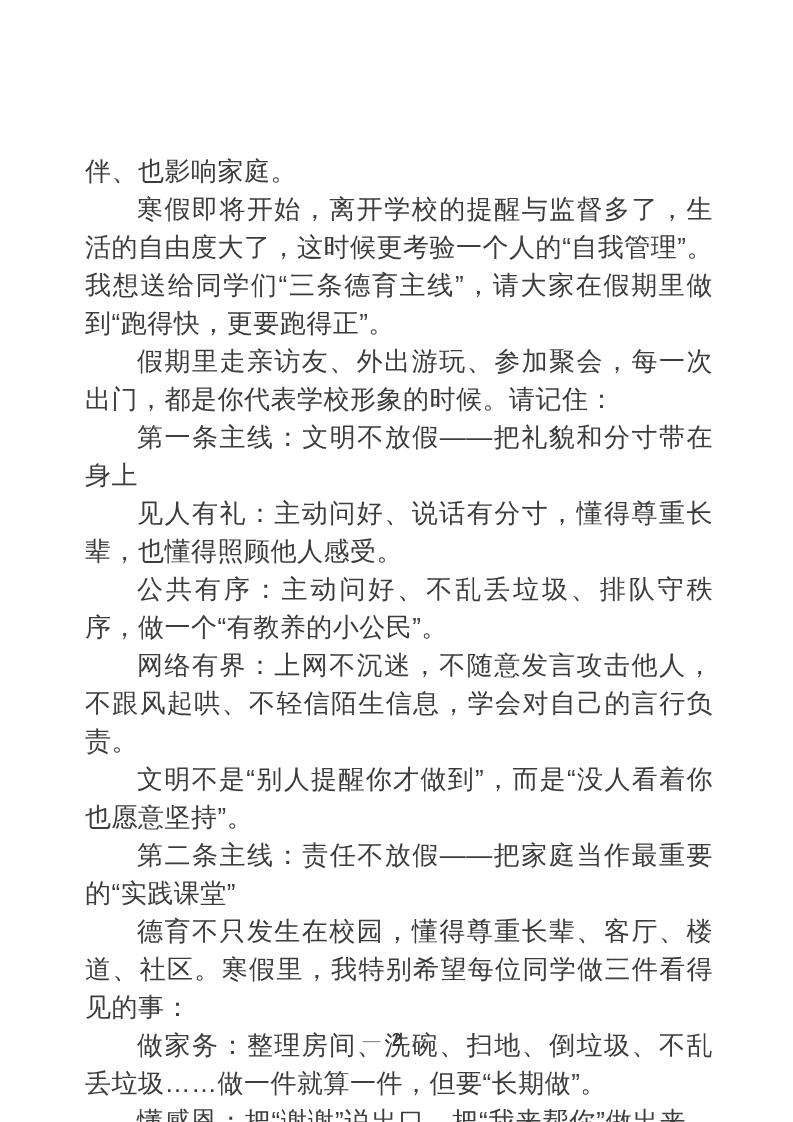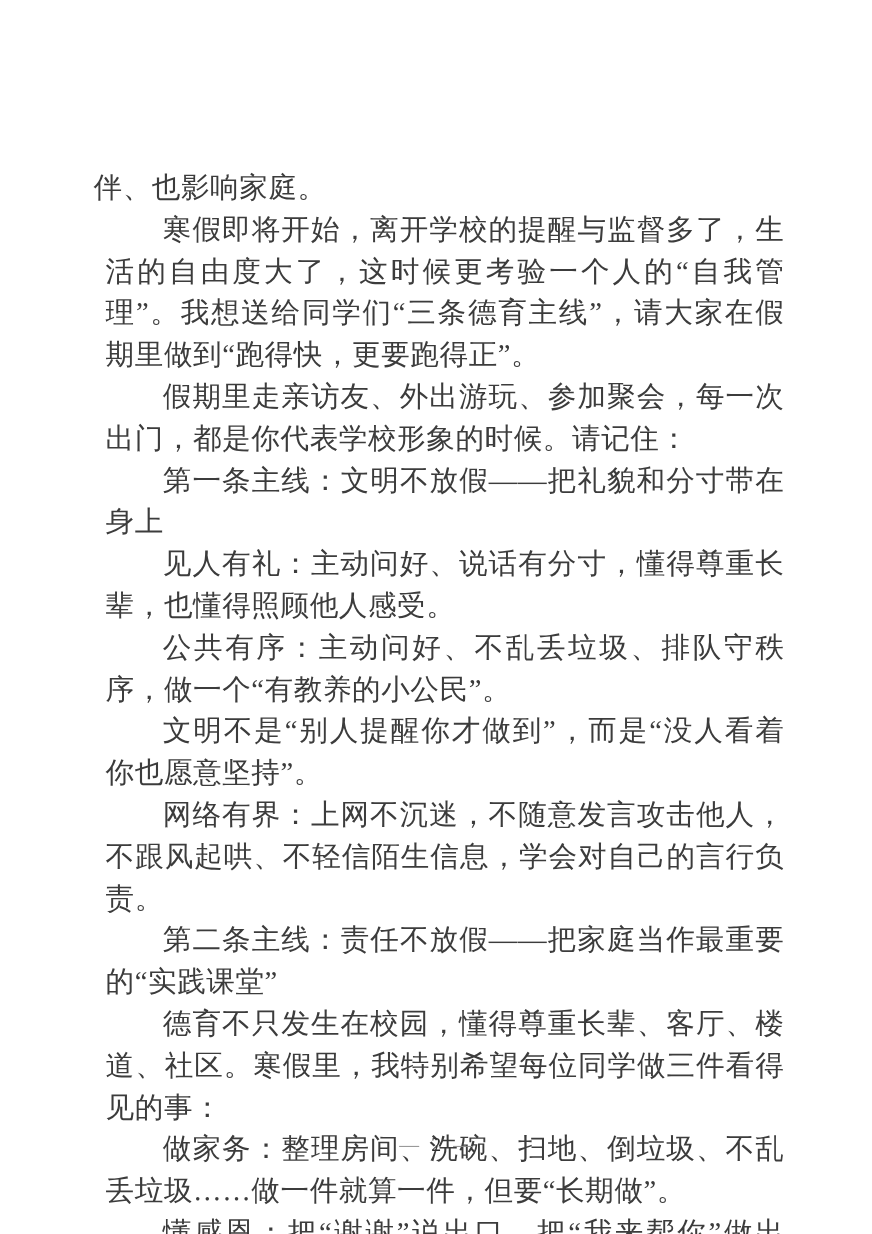--- a/index.html
+++ b/index.html
@@ -6,41 +6,40 @@
     margin: 0;
     padding: 0;
     background: #ffffff;
   }
   .page {
     position: relative;
     width: 793px;
     height: 1122px;
     background: #ffffff;
     overflow: hidden;
-    font-family: Liberation Serif, serif;
+    font-family: Liberation Sans, sans-serif;
   }
   .doc-body {
     position: absolute;
     left: 85px;
     top: 152px;
     width: 628px;
     font-size: 26px;
     line-height: 38px;
     color: #3c3c3c;
     text-align: justify;
     text-justify: inter-ideograph;
     letter-spacing: 0.5px;
   }
   .doc-body p {
     margin: 0;
     padding: 0;
   }
   .doc-body p.indent {
     text-indent: 2em;
-    margin-left: 11px;
   }
   .page-footer {
     position: absolute;
     top: 1028px;
     left: 0;
     width: 100%;
     text-align: center;
     font-size: 18px;
     line-height: 24px;
     color: #2f2f2f;
@@ -59,22 +58,22 @@
 
 <div class="page">
 
   <div class="doc-body">
     <p>伴、也影响家庭。</p>
     <p class="indent">寒假即将开始，离开学校的提醒与监督多了，生活的自由度大了，这时候更考验一个人的“自我管理”。我想送给同学们“三条德育主线”，请大家在假期里做到“跑得快，更要跑得正”。</p>
     <p class="indent">假期里走亲访友、外出游玩、参加聚会，每一次出门，都是你代表学校形象的时候。请记住：</p>
     <p class="indent">第一条主线：文明不放假——把礼貌和分寸带在身上</p>
     <p class="indent">见人有礼：主动问好、说话有分寸，懂得尊重长辈，也懂得照顾他人感受。</p>
     <p class="indent">公共有序：主动问好、不乱丢垃圾、排队守秩序，做一个“有教养的小公民”。</p>
+    <p class="indent">网络有界：上网不沉迷，不随意发言攻击他人，不跟风起哄、不轻信陌生信息，学会对自己的言行负责。</p>
     <p class="indent">文明不是“别人提醒你才做到”，而是“没人看着你也愿意坚持”。</p>
-    <p class="indent">网络有界：上网不沉迷，不随意发言攻击他人，不跟风起哄、不轻信陌生信息，学会对自己的言行负责。</p>
     <p class="indent">第二条主线：责任不放假——把家庭当作最重要的“实践课堂”</p>
     <p class="indent">德育不只发生在校园，懂得尊重长辈、客厅、楼道、社区。寒假里，我特别希望每位同学做三件看得见的事：</p>
     <p class="indent">做家务：整理房间、洗碗、扫地、倒垃圾、不乱丢垃圾……做一件就算一件，但要“长期做”。</p>
     <p class="indent">懂感恩：把“谢谢”说出口，把“我来帮你”做出来。你对家人的体贴，是最好的品德教育。</p>
   </div>
 
   <div class="page-footer">
     <span class="footer-dash">—</span><span class="footer-num">2</span><span class="footer-dash">—</span>
   </div>
 

